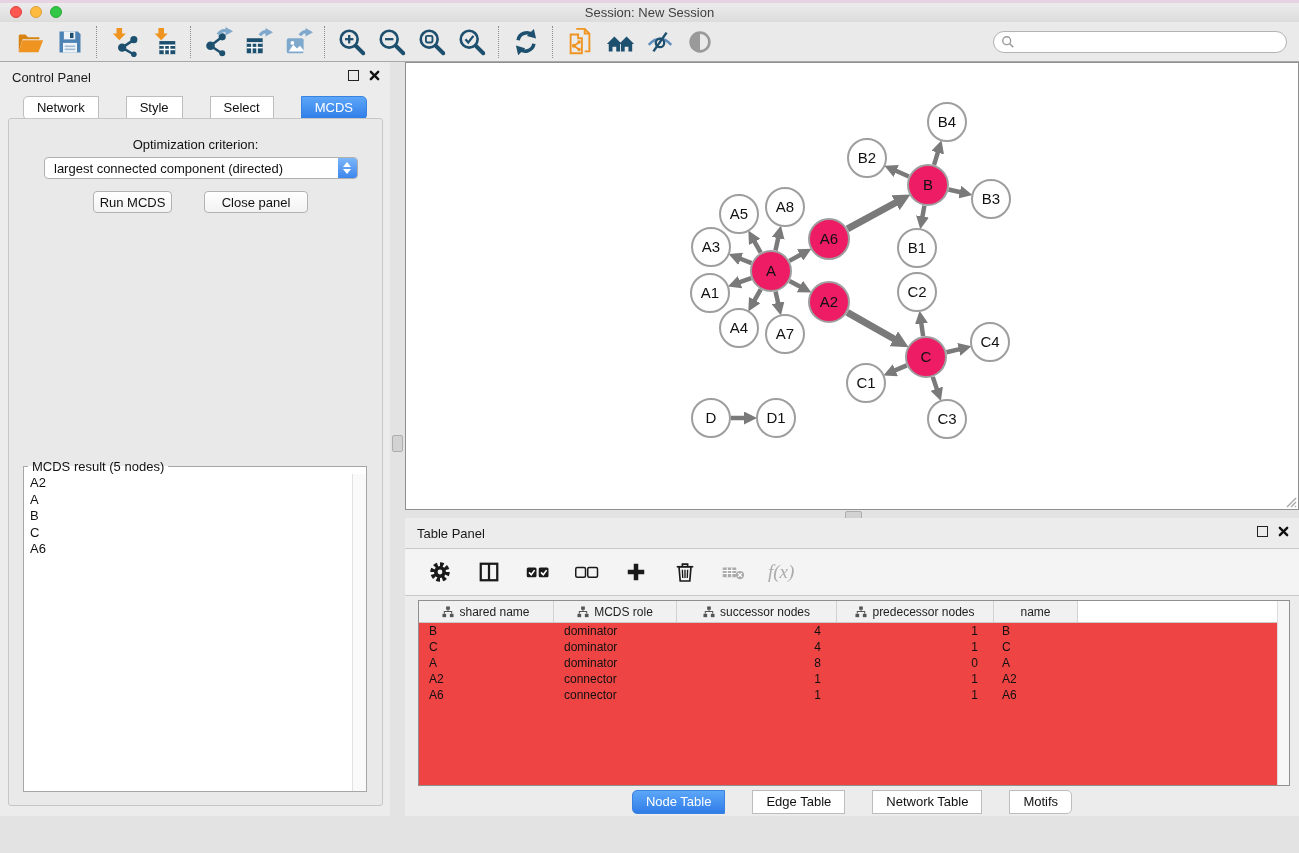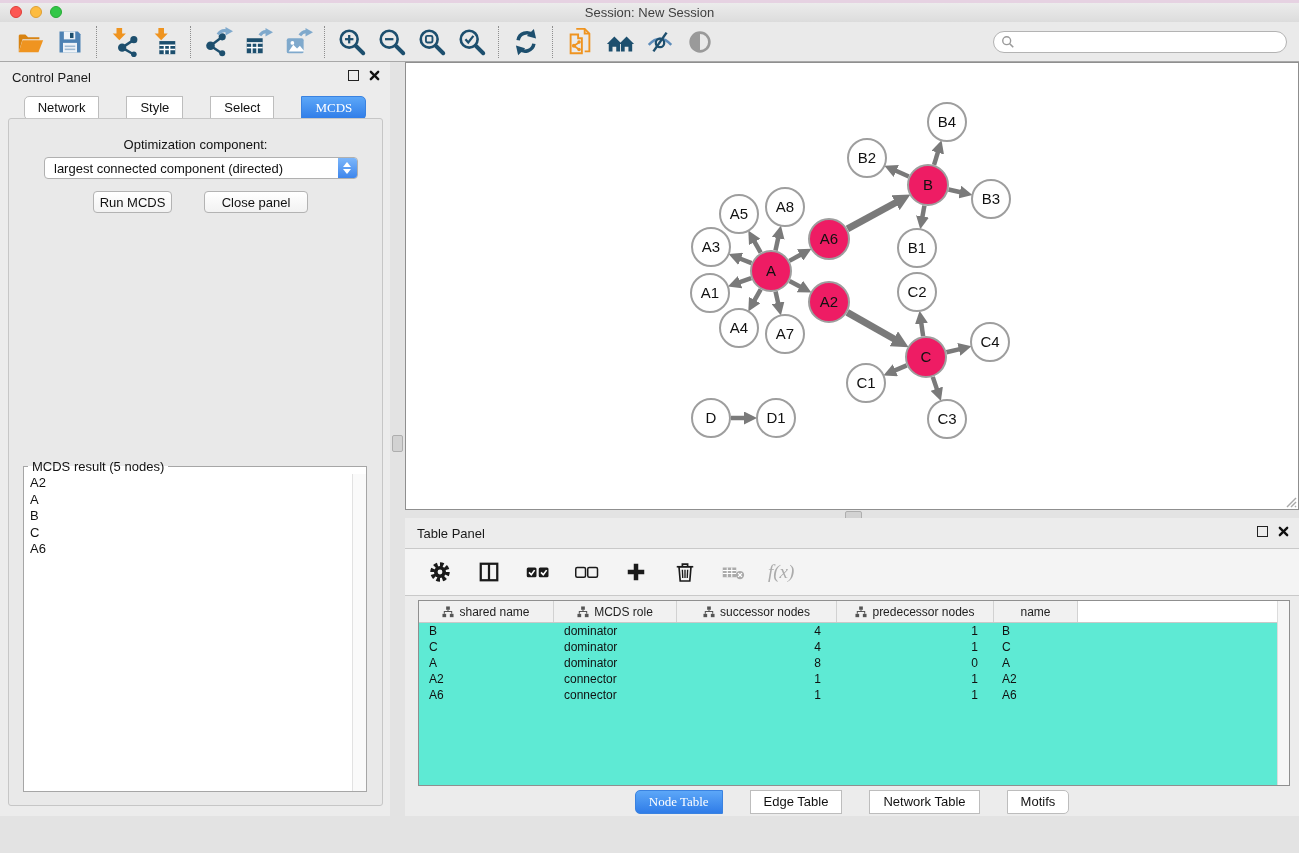--- a/index.html
+++ b/index.html
@@ -31,21 +31,21 @@
   
   .control-panel{position:absolute;left:0;top:62px;width:390px;height:754px;background:#ececec;}
   .panel-head{position:absolute;left:0;top:0;width:100%;height:28px;}
   .panel-title{position:absolute;left:12px;top:8px;font-size:13px;color:#1a1a1a;}
   .panel-icons{position:absolute;right:10px;top:8px;display:flex;gap:10px;align-items:center;}
   .tabs{position:absolute;left:0;top:34px;width:100%;display:flex;justify-content:center;gap:28px;}
   .tab{height:22px;line-height:22px;padding:0 13px;background:#fff;border:1px solid #bdbdbd;margin-left:-1px;
        font-size:13px;color:#111;}
   .tab:first-child{border-radius:5px 0 0 5px;margin-left:0;}
   .tab:last-child{border-radius:0 5px 5px 0;}
-  .tab.selected{background:linear-gradient(#5ca7f8,#2f7ce8);border-color:#3a82e0;color:#fff;font-family:Liberation Serif, serif;}
+  .tab.selected{background:linear-gradient(#5ca7f8,#2f7ce8);border-color:#3a82e0;color:#fff;}
   .cp-body{position:absolute;left:8px;right:7px;top:56px;bottom:10px;background:#e9e9e9;
            border:1px solid #c6c6c6;border-radius:3px;}
   .opt-label{position:absolute;left:0;right:0;top:18px;text-align:center;font-size:13px;color:#111;}
   .dropdown{position:absolute;left:35px;top:38px;width:314px;height:22px;background:#fff;border:1px solid #b0b0b0;
             border-radius:4px;box-sizing:border-box;}
   .dropdown .val{position:absolute;left:9px;top:3px;font-size:13px;color:#111;white-space:nowrap;}
   .dropdown .stepper{position:absolute;right:0;top:0;width:19px;height:20px;border-radius:0 3px 3px 0;
             background:linear-gradient(#7cb6fa,#3e86ec);}
   .stepper .up{position:absolute;left:5px;top:4px;width:0;height:0;border-left:4.5px solid transparent;
             border-right:4.5px solid transparent;border-bottom:5px solid #fff;}
@@ -80,21 +80,21 @@
   .net-canvas text{font-size:15px;fill:#111;font-family:"Liberation Sans","DejaVu Sans",sans-serif;}
   .resize-grip{position:absolute;right:1px;bottom:1px;}
 
   
   .table-panel{position:absolute;left:405px;top:518px;width:894px;height:298px;background:#ececec;}
   .tp-toolbar{position:absolute;left:0;top:30px;right:0;height:46px;background:#f4f4f4;
               border-top:1px solid #c9c9c9;border-bottom:1px solid #c9c9c9;display:flex;align-items:center;
               padding-left:20px;gap:19px;}
   .tp-ic{display:flex;align-items:center;justify-content:center;width:30px;height:32px;}
   .fx{font-family:"Liberation Serif","DejaVu Serif",serif;font-style:italic;font-size:19px;color:#ababab;}
-  .tablewrap{position:absolute;left:13px;top:82px;width:872px;height:186px;background:#5eead4;
+  .tablewrap{position:absolute;left:13px;top:82px;width:872px;height:186px;background:#ef4444;
              border:1px solid #8f8f8f;box-sizing:border-box;overflow:hidden;}
   .thead{display:grid;grid-template-columns:135px 123px 160px 157px 84px 1fr;height:21px;background:#f1f1f1;
          border-bottom:1px solid #c9c9c9;}
   .th{display:flex;align-items:center;justify-content:center;gap:5px;font-size:12px;color:#222;
       border-right:1px solid #d2d2d2;overflow:hidden;}
   .th:last-child{background:#fff;border-right:none;}
   .trow{display:grid;grid-template-columns:135px 123px 160px 157px 84px 1fr;height:16px;}
   .tcell{font-size:12px;color:#111;line-height:16px;white-space:nowrap;overflow:hidden;}
   .tcell.c0,.tcell.c1{text-align:left;padding-left:10px;}
   .tcell.c2,.tcell.c3{text-align:right;padding-right:16px;}
@@ -304,21 +304,21 @@
         </svg>
       </span>
     </div>
     <div class="tabs">
       <div class="tab">Network</div>
       <div class="tab">Style</div>
       <div class="tab">Select</div>
       <div class="tab selected">MCDS</div>
     </div>
     <div class="cp-body">
-      <div class="opt-label">Optimization component:</div>
+      <div class="opt-label">Optimization criterion:</div>
       <div class="dropdown">
         <span class="val">largest connected component (directed)</span>
         <span class="stepper">
             <span class="up"></span>
             <span class="dn"></span>
           </span>
       </div>
       <div class="btn btn-run">Run MCDS</div>
       <div class="btn btn-close">Close panel</div>
       <fieldset class="result-box">

